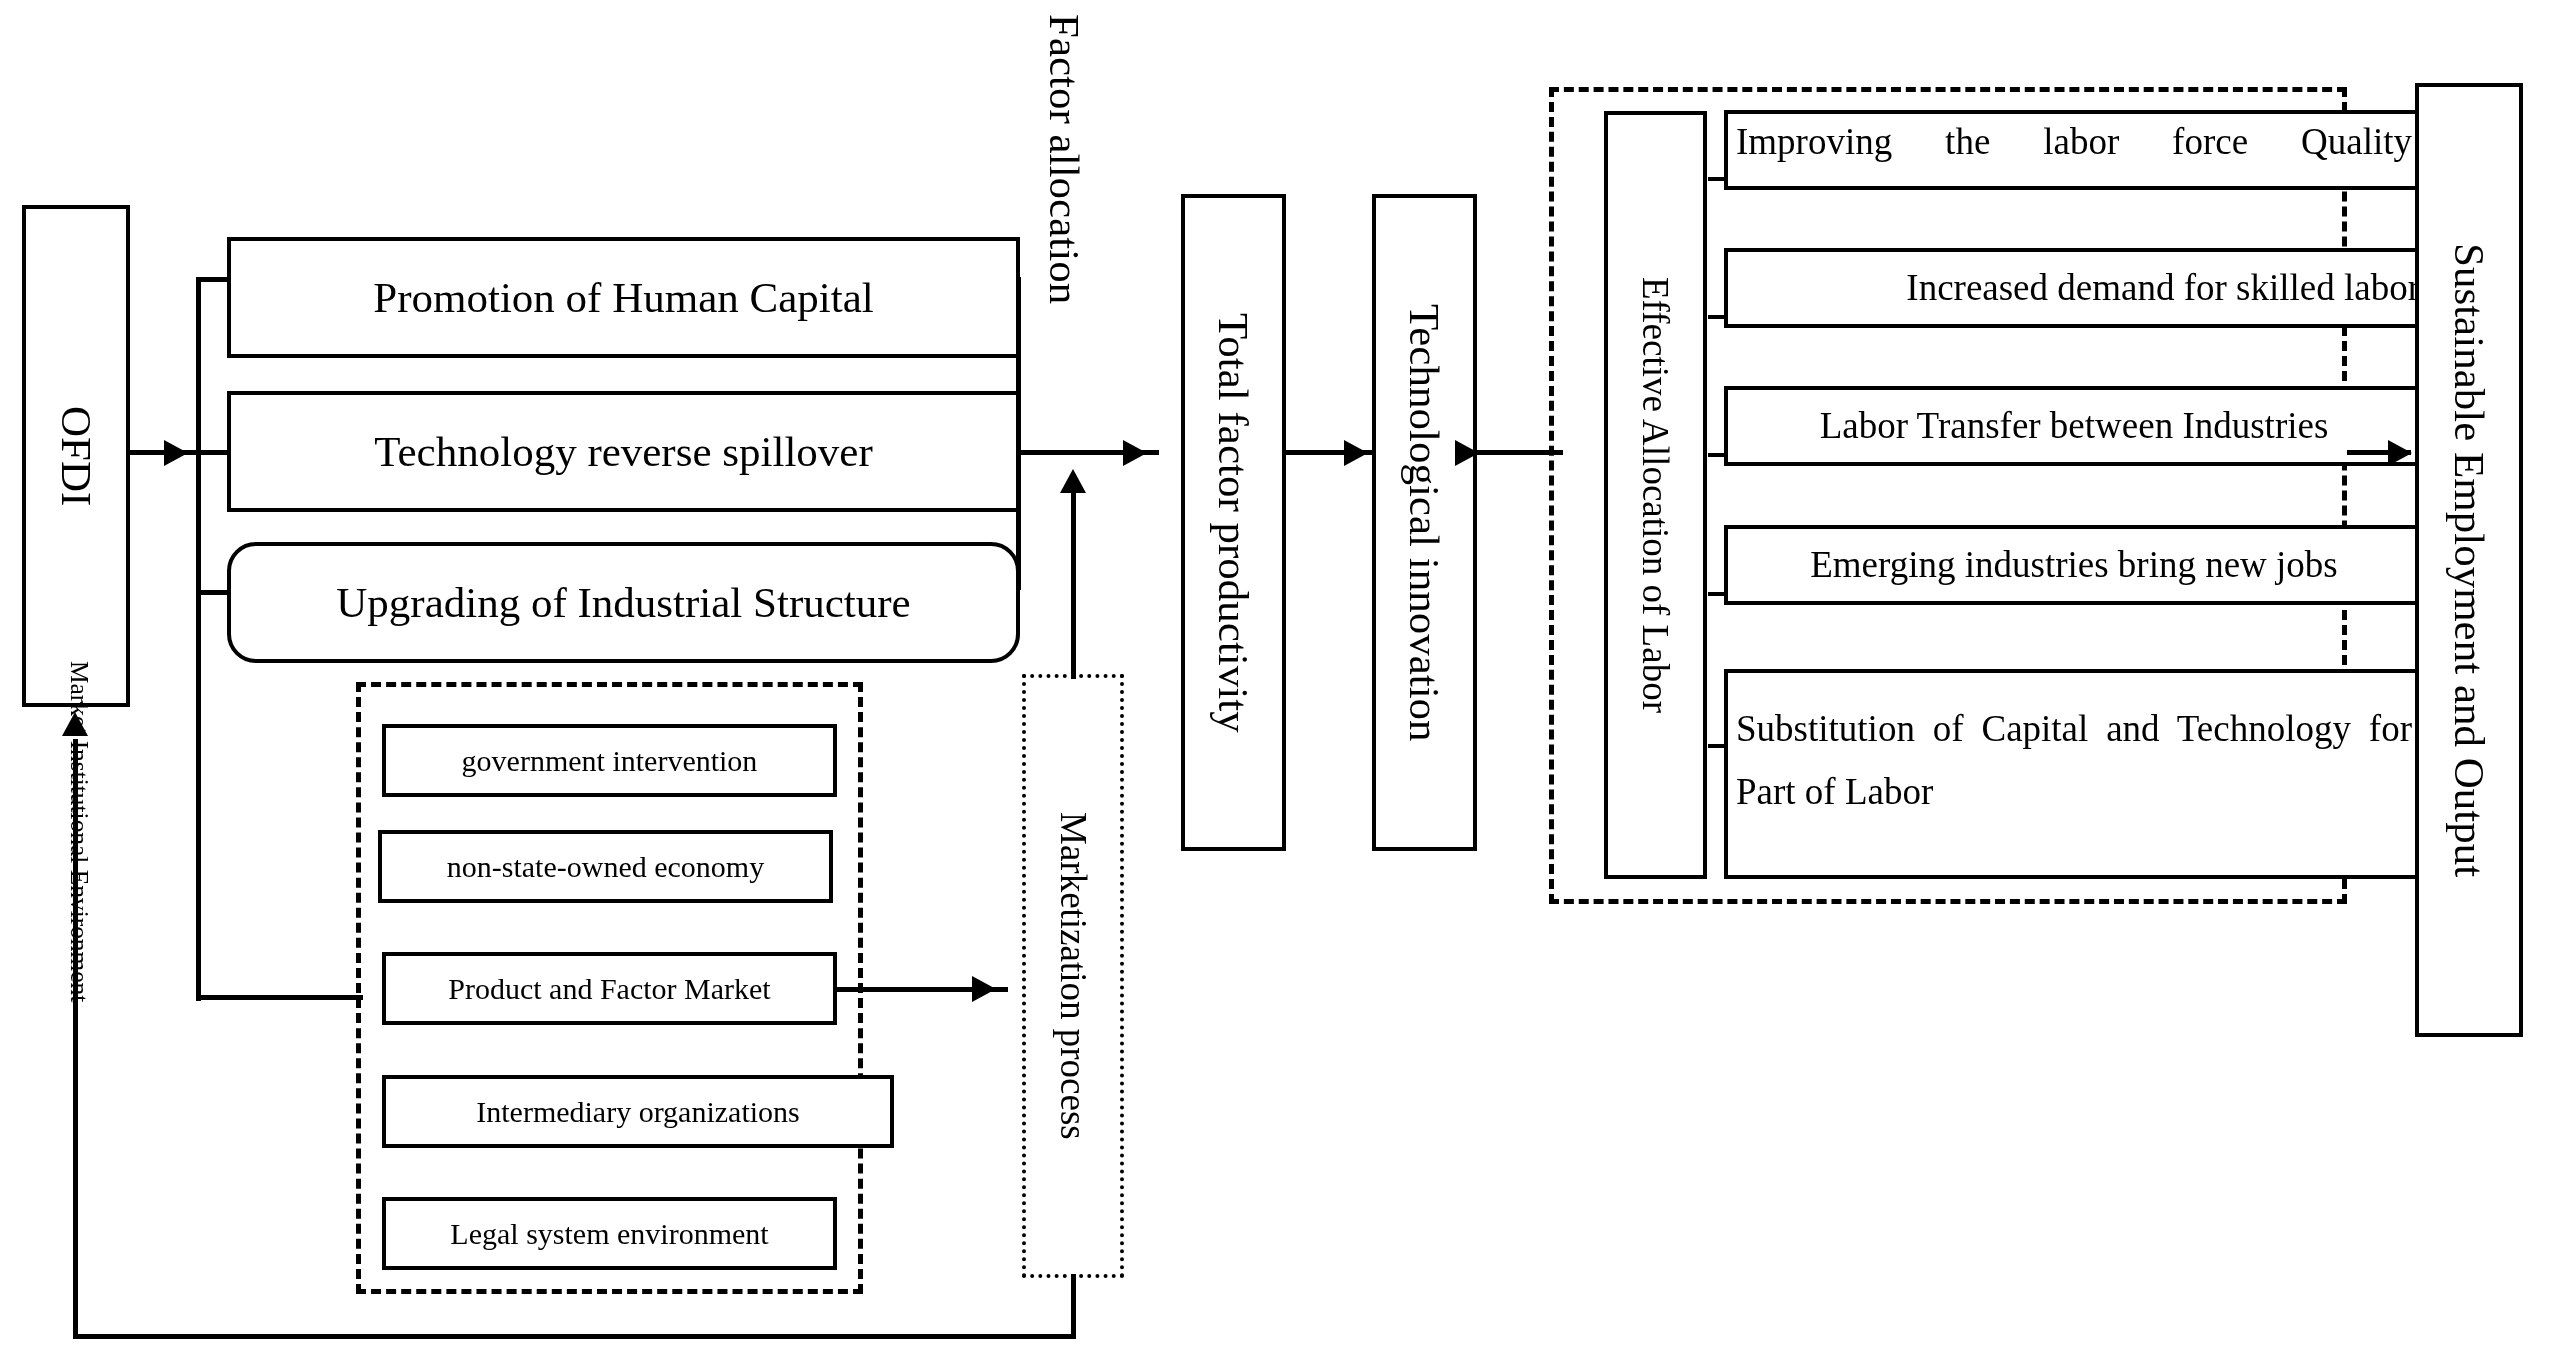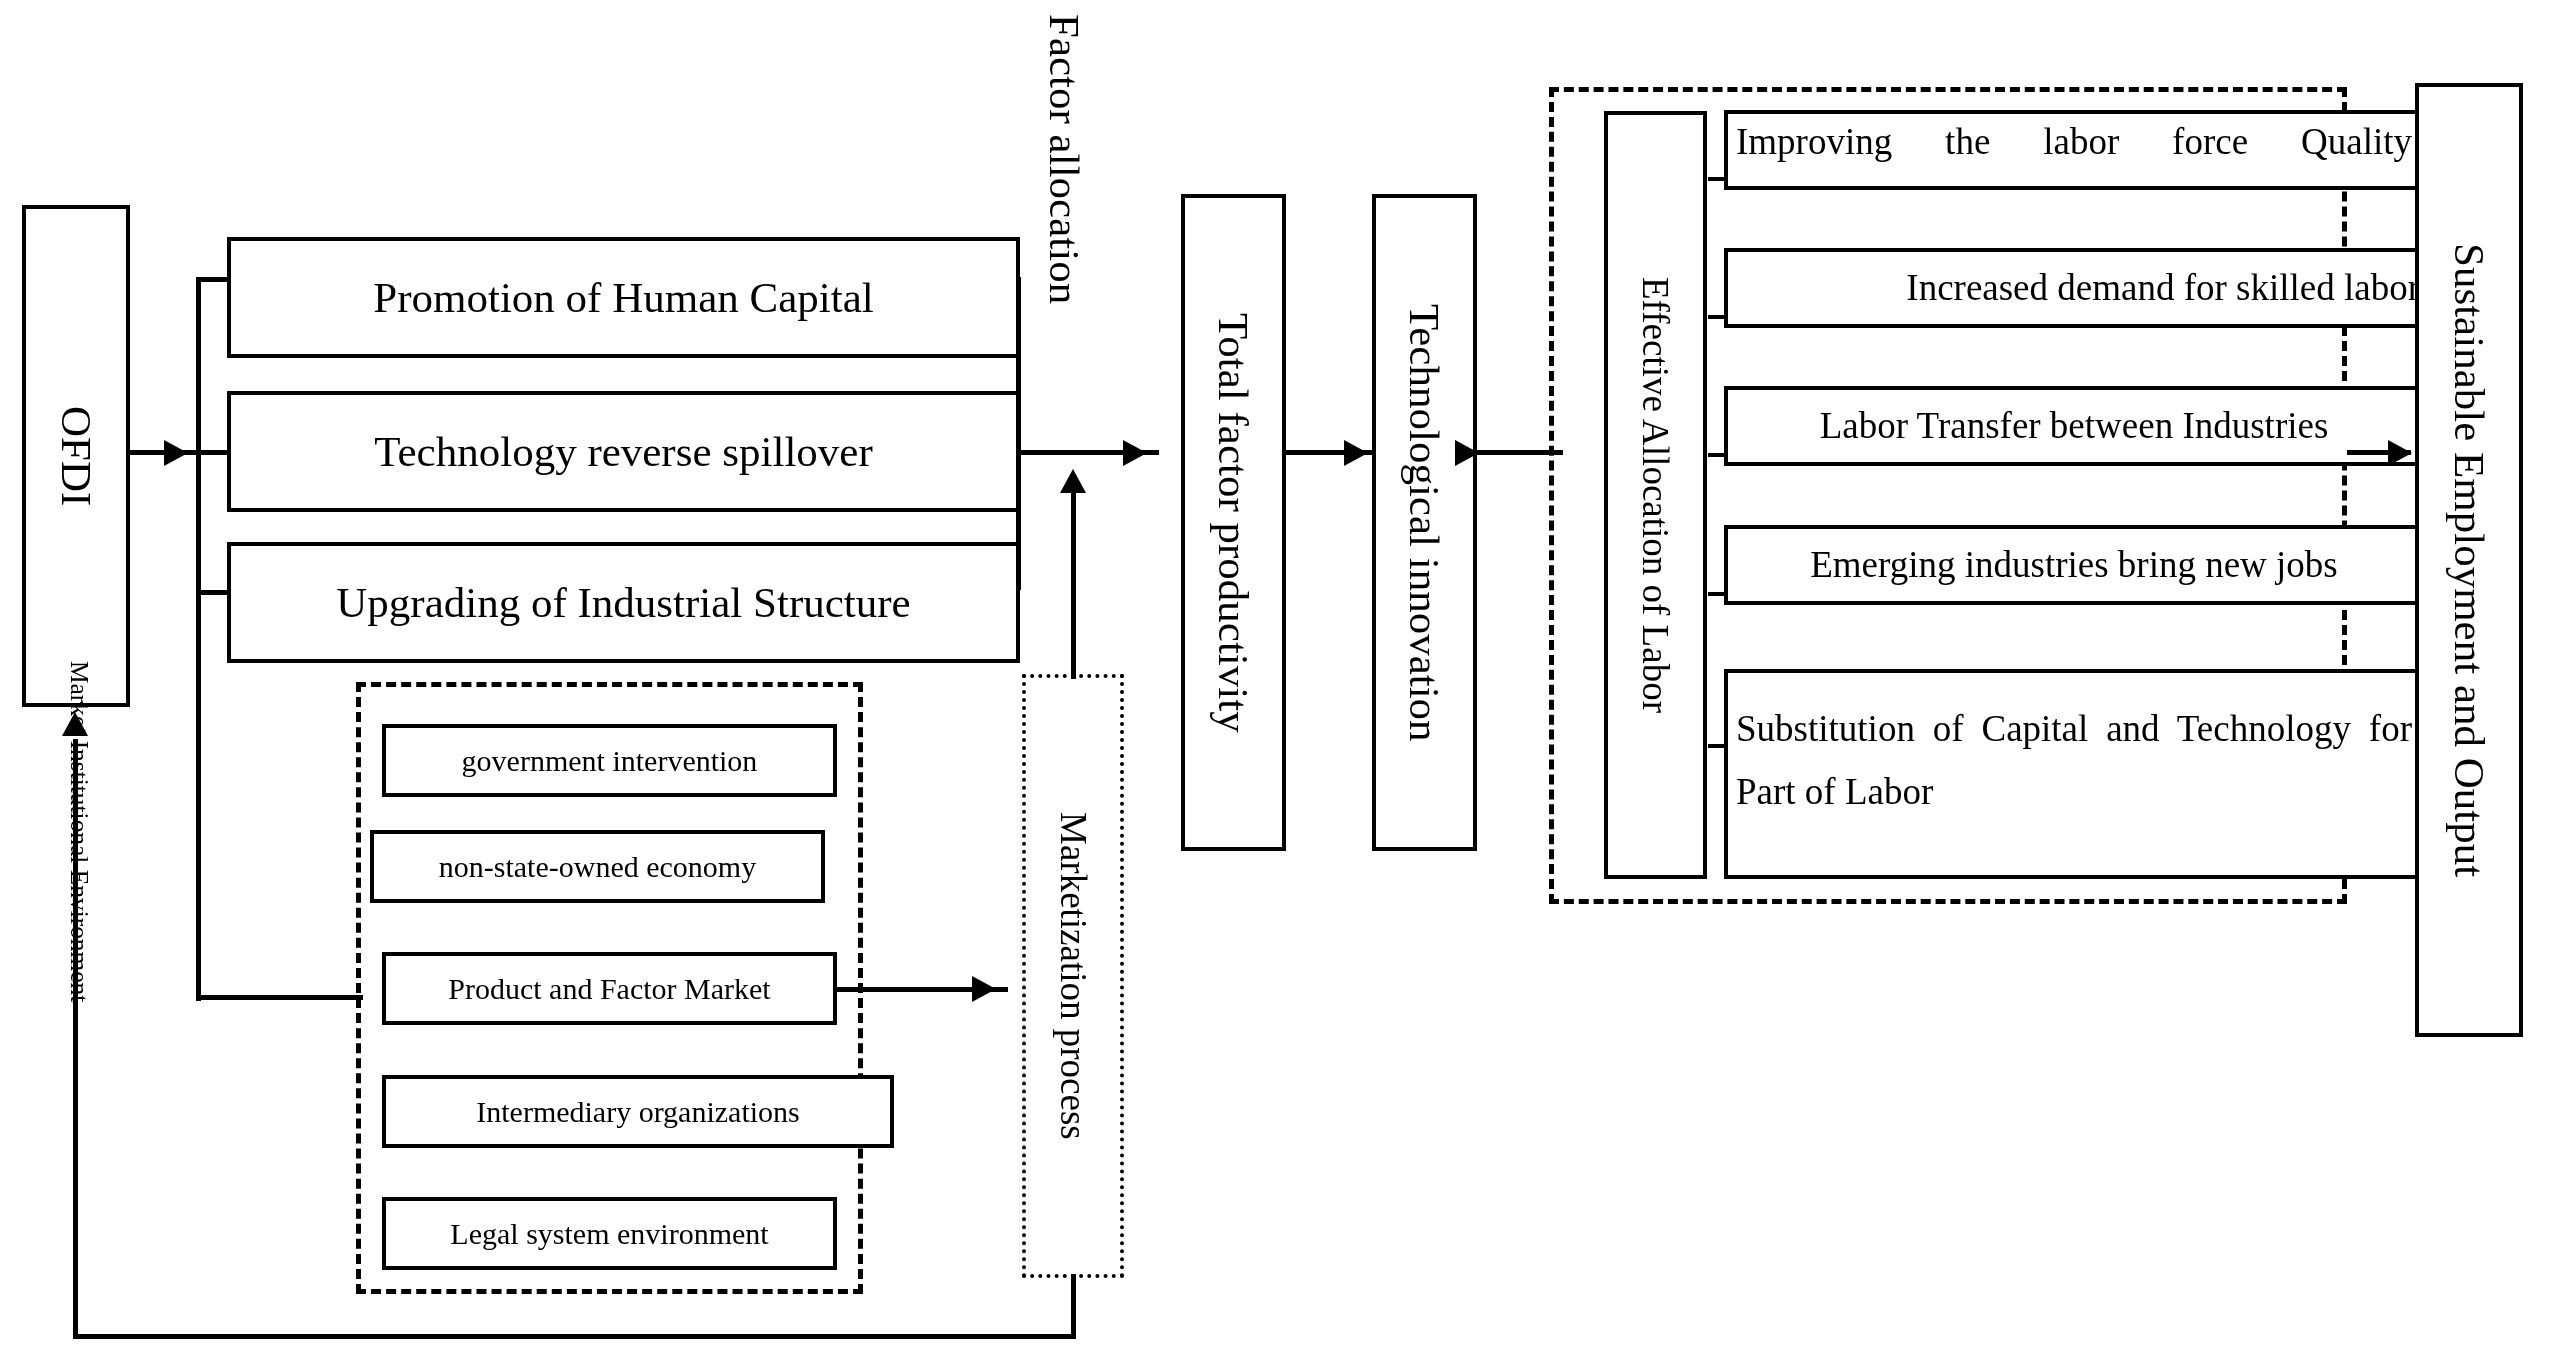--- a/index.html
+++ b/index.html
@@ -116,39 +116,39 @@
   <div class="hline" style="left:196px; top:590px; width:37px;"></div>
 
   <div class="hline" style="left:196px; top:995px; width:167px;"></div>
 
   <div class="box fs-big" style="left:227px; top:237px; width:793px; height:121px;">
     <span>Promotion of Human Capital</span>
   </div>
   <div class="box fs-big" style="left:227px; top:391px; width:793px; height:121px;">
     <span>Technology reverse spillover</span>
   </div>
-  <div class="box fs-big" style="left:227px; top:542px; width:793px; height:121px;">
+  <div class="box fs-big" style="left:227px; top:542px; width:793px; height:121px;border-radius:29px;">
     <span>Upgrading of Industrial Structure</span>
   </div>
 
   <div class="vline" style="left:1016px; top:277px; height:313px;"></div>
 
   <div class="hline" style="left:1016px; top:450px; width:143px;"></div>
   <div class="arrow-r" style="left:1123px; top:440px;"></div>
 
   <div class="vlabel fs-big" style="left:1043px; top:14.3px;">
     <span>Factor allocation</span>
   </div>
 
   <div class="dashgroup" style="left:356px; top:682px; width:507px; height:612px;"></div>
 
   <div class="box thin fs-small" style="left:382px; top:708px; width:455px; height:73px;margin-top:16px;">
     <span>government intervention</span>
   </div>
-  <div class="box thin fs-small" style="left:370px; top:830px; width:455px; height:73px;">
+  <div class="box thin fs-small" style="left:378px; top:830px; width:455px; height:73px;">
     <span>non-state-owned economy</span>
   </div>
   <div class="box thin fs-small" style="left:382px; top:952px; width:455px; height:73px;">
     <span>Product and Factor Market</span>
   </div>
   <div class="box thin fs-small" style="left:382px; top:1075px; width:512px; height:73px;">
     <span>Intermediary organizations</span>
   </div>
   <div class="box thin fs-small" style="left:382px; top:1197px; width:455px; height:73px;">
     <span>Legal system environment</span>

